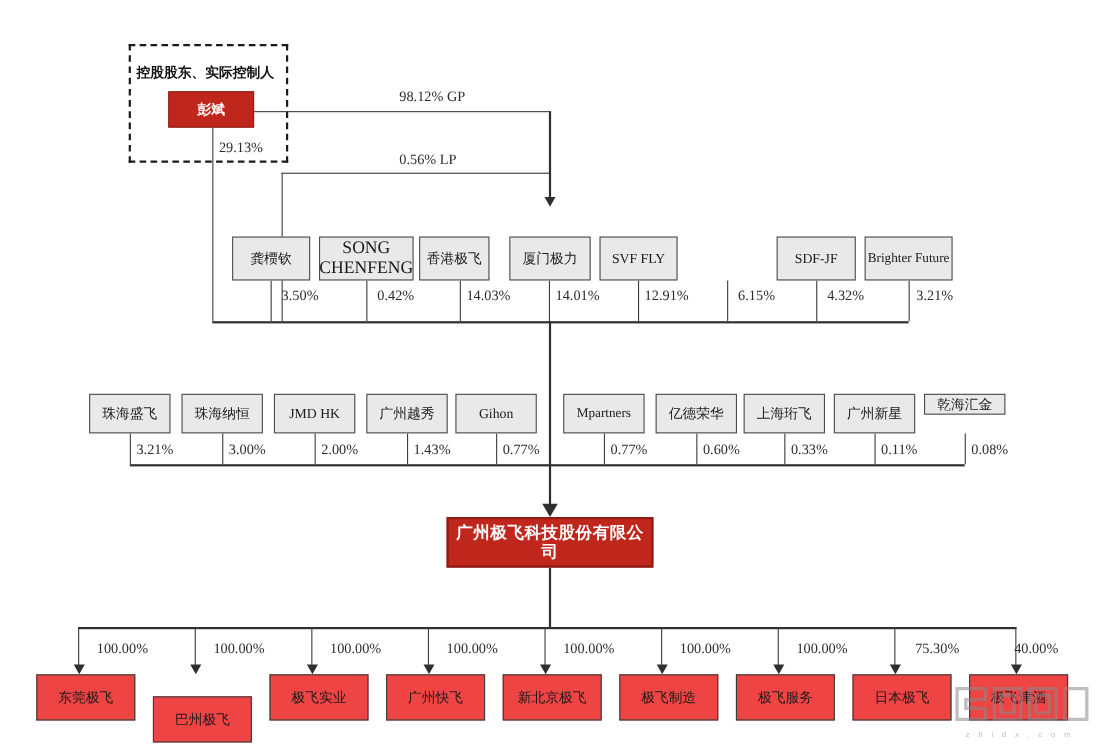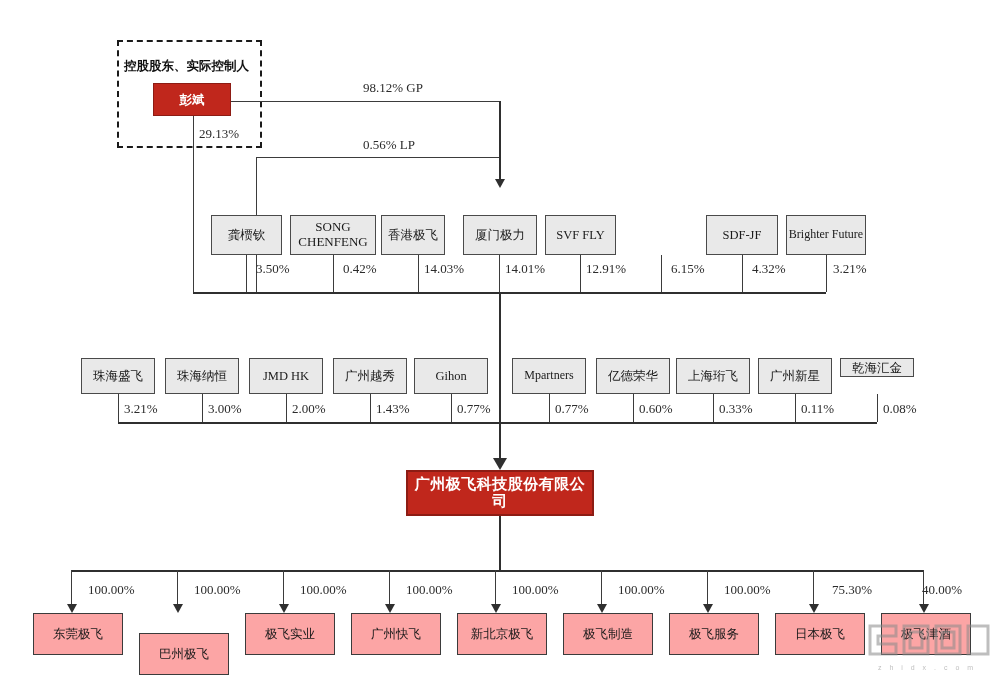--- a/index.html
+++ b/index.html
@@ -20,21 +20,21 @@
     box-sizing:border-box;
     display:flex;align-items:center;justify-content:center;
     text-align:center;
     line-height:1.12;
     background:#e9e9e9;
     border:1.5px solid #4a4a4a;
     font-size:12.5px;
     color:#1a1a1a;
     z-index:6;
   }
-  .box.white{background:#fca5a5;border:1.5px solid #3b3b3b;}
+  .box.white{background:#ef4444;border:1.5px solid #3b3b3b;}
   .box.red{
     background:#c0271c;border:1.5px solid #8d1c14;
     color:#ffffff;font-weight:bold;
     font-family:"DejaVu Sans","Liberation Sans",sans-serif;
   }
   .box.company{
     background:#c0271c;border:2px solid #8d1c14;
     color:#ffffff;font-weight:bold;font-size:15px;
     font-family:"DejaVu Sans","Liberation Sans",sans-serif;
     letter-spacing:.5px;
@@ -119,21 +119,21 @@
   <div class="pct" style="left:363px;top:137px;">0.56% LP</div>
   <div class="vline" style="left:256px;top:157px;height:135px;"></div>
 
   <div class="vline thick" style="left:499px;top:101px;height:78px;"></div>
   <div class="arrow-down" style="left:494.5px;top:179px;"></div>
 
   <div class="box" style="left:211px;top:215px;width:71px;height:40px;">
     <span class="cn">龚槚钦</span>
   </div>
   <div class="box" style="left:290px;top:215px;width:86px;height:40px;">
-    <span style="font-size:13px;">SONG CHENFENG</span>
+    <span style="font-size:16px;">SONG CHENFENG</span>
   </div>
   <div class="box" style="left:381px;top:215px;width:64px;height:40px;">
     <span class="cn">香港极飞</span>
   </div>
   <div class="box" style="left:463px;top:215px;width:74px;height:40px;">
     <span class="cn">厦门极力</span>
   </div>
   <div class="box" style="left:545px;top:215px;width:71px;height:40px;">
     <span>SVF FLY</span>
   </div>

